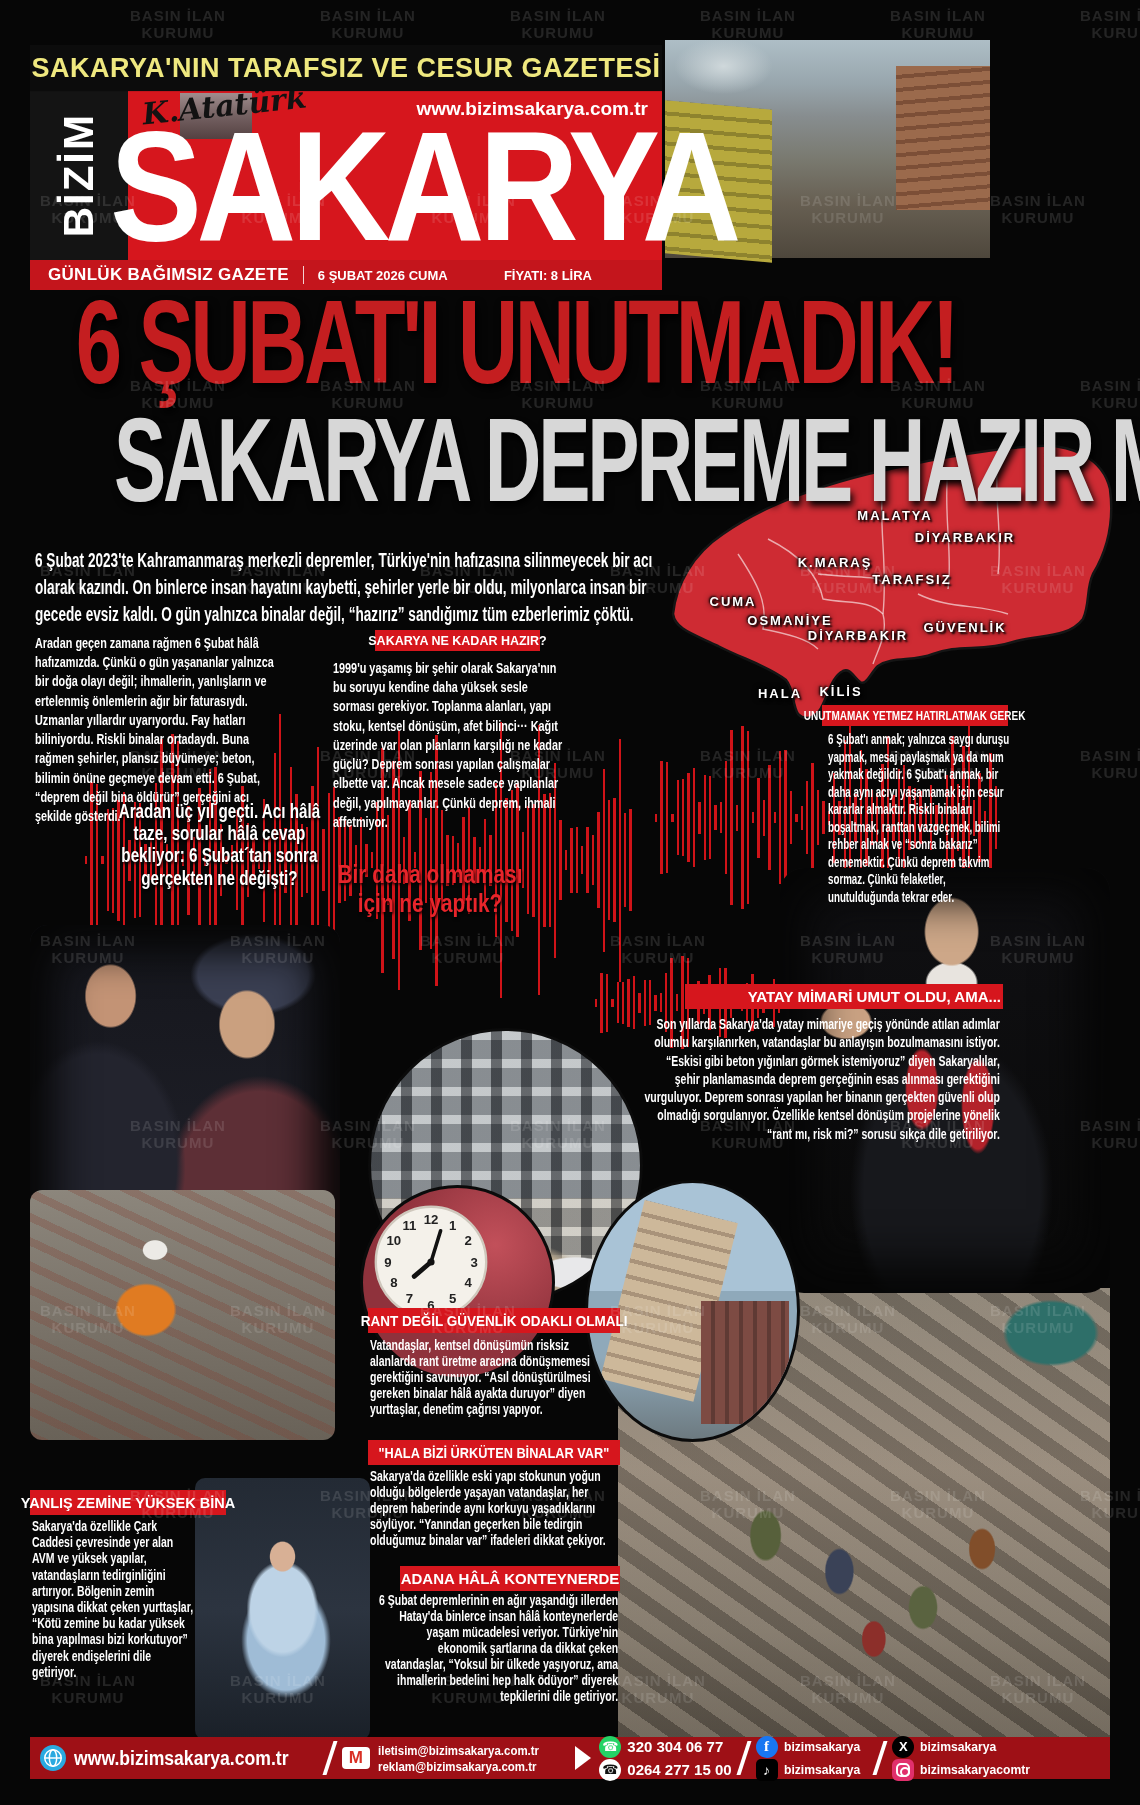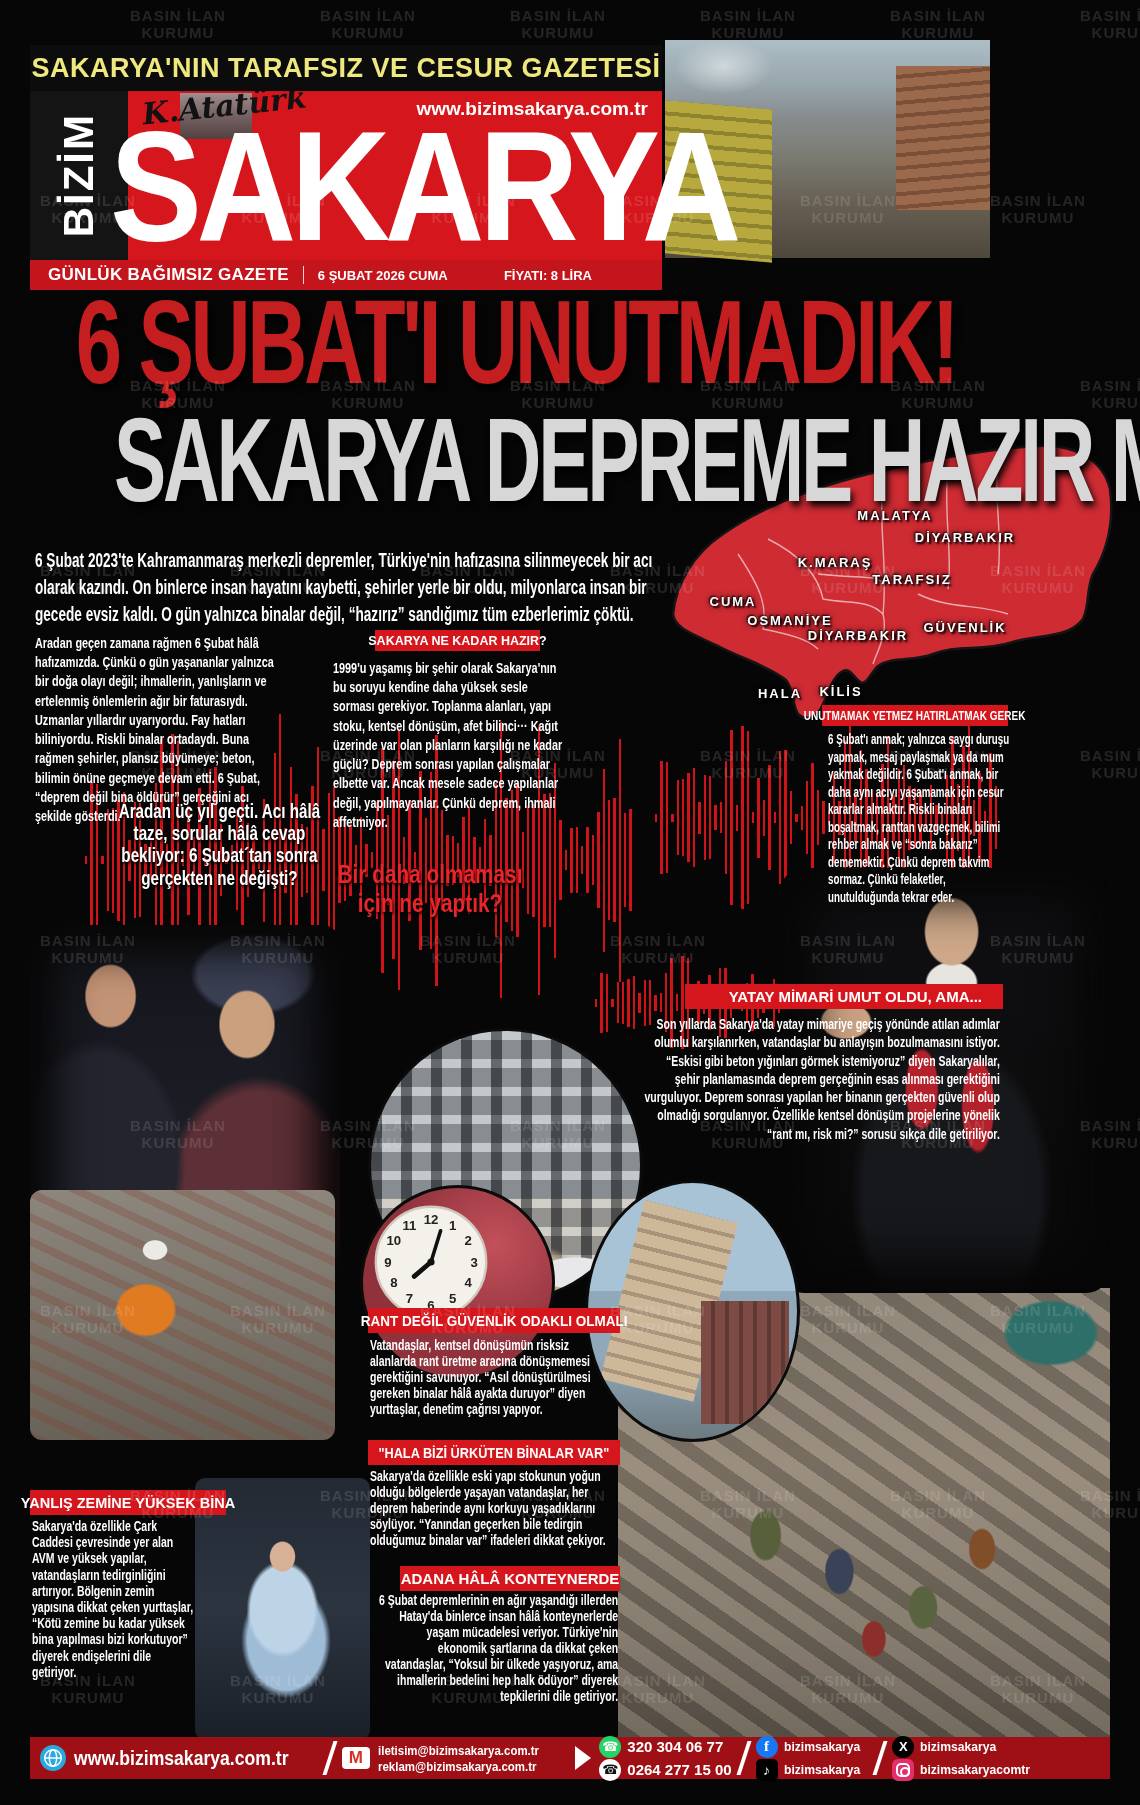--- a/index.html
+++ b/index.html
@@ -117,21 +117,21 @@
   .lead { position:absolute; left:35px; top:547px; width:941px; z-index:7;
     font-size:20px; line-height:1.36; transform:scaleX(.68); }
   .col-left  { position:absolute; left:35px;  top:633px; width:357px; z-index:10; font-size:15.5px; line-height:1.24; transform:scaleX(.7); }
   .col-mid   { position:absolute; left:333px; top:658px; width:331px; z-index:10; font-size:15.5px; line-height:1.24; transform:scaleX(.7); }
   .col-right { position:absolute; left:828px; top:730px; width:280px; z-index:10; font-size:15px; line-height:1.17; transform:scaleX(.65); }
   .red-head { position:absolute; z-index:11; background:#d6161d; color:#fff; font-weight:bold;
     display:flex; align-items:center; justify-content:center; white-space:nowrap; }
   .rh-hazir { left:375px; top:630px; width:165px; height:21px; font-size:12.5px; }
   .rh-unut  { left:822px; top:705px; width:186px; height:21px; font-size:12.5px; }
   .rh-unut span { transform:scaleX(.8); }
-  .rh-yatay { left:685px; top:984px; width:318px; height:25px; font-size:15px; justify-content:flex-end; padding-right:21px; }
+  .rh-yatay { left:685px; top:984px; width:318px; height:25px; font-size:15px; justify-content:flex-end; padding-right:2px; }
   .rh-rant  { left:368px; top:1308px; width:252px; height:25px; font-size:15px; }
   .rh-rant span { transform:scaleX(.9); }
   .rh-urk   { left:368px; top:1440px; width:252px; height:25px; font-size:15px; color:#fff; }
   .rh-urk span { transform:scaleX(.85); }
   .rh-hatay { left:400px; top:1566px; width:220px; height:25px; font-size:15px; }
   .rh-yanlis{ left:30px;  top:1490px; width:196px; height:25px; font-size:14.5px; }
   .yatay-body { position:absolute; left:640px; top:1015px; width:514px; z-index:10; font-size:15px;
     line-height:1.22; transform:scaleX(.7); text-align:right; }
   .rant-body  { position:absolute; left:370px; top:1337px; width:354px; z-index:10; font-size:15px; line-height:1.06; transform:scaleX(.7); }
   .urk-body   { position:absolute; left:370px; top:1468px; width:354px; z-index:10; font-size:15px; line-height:1.06; transform:scaleX(.7); }

